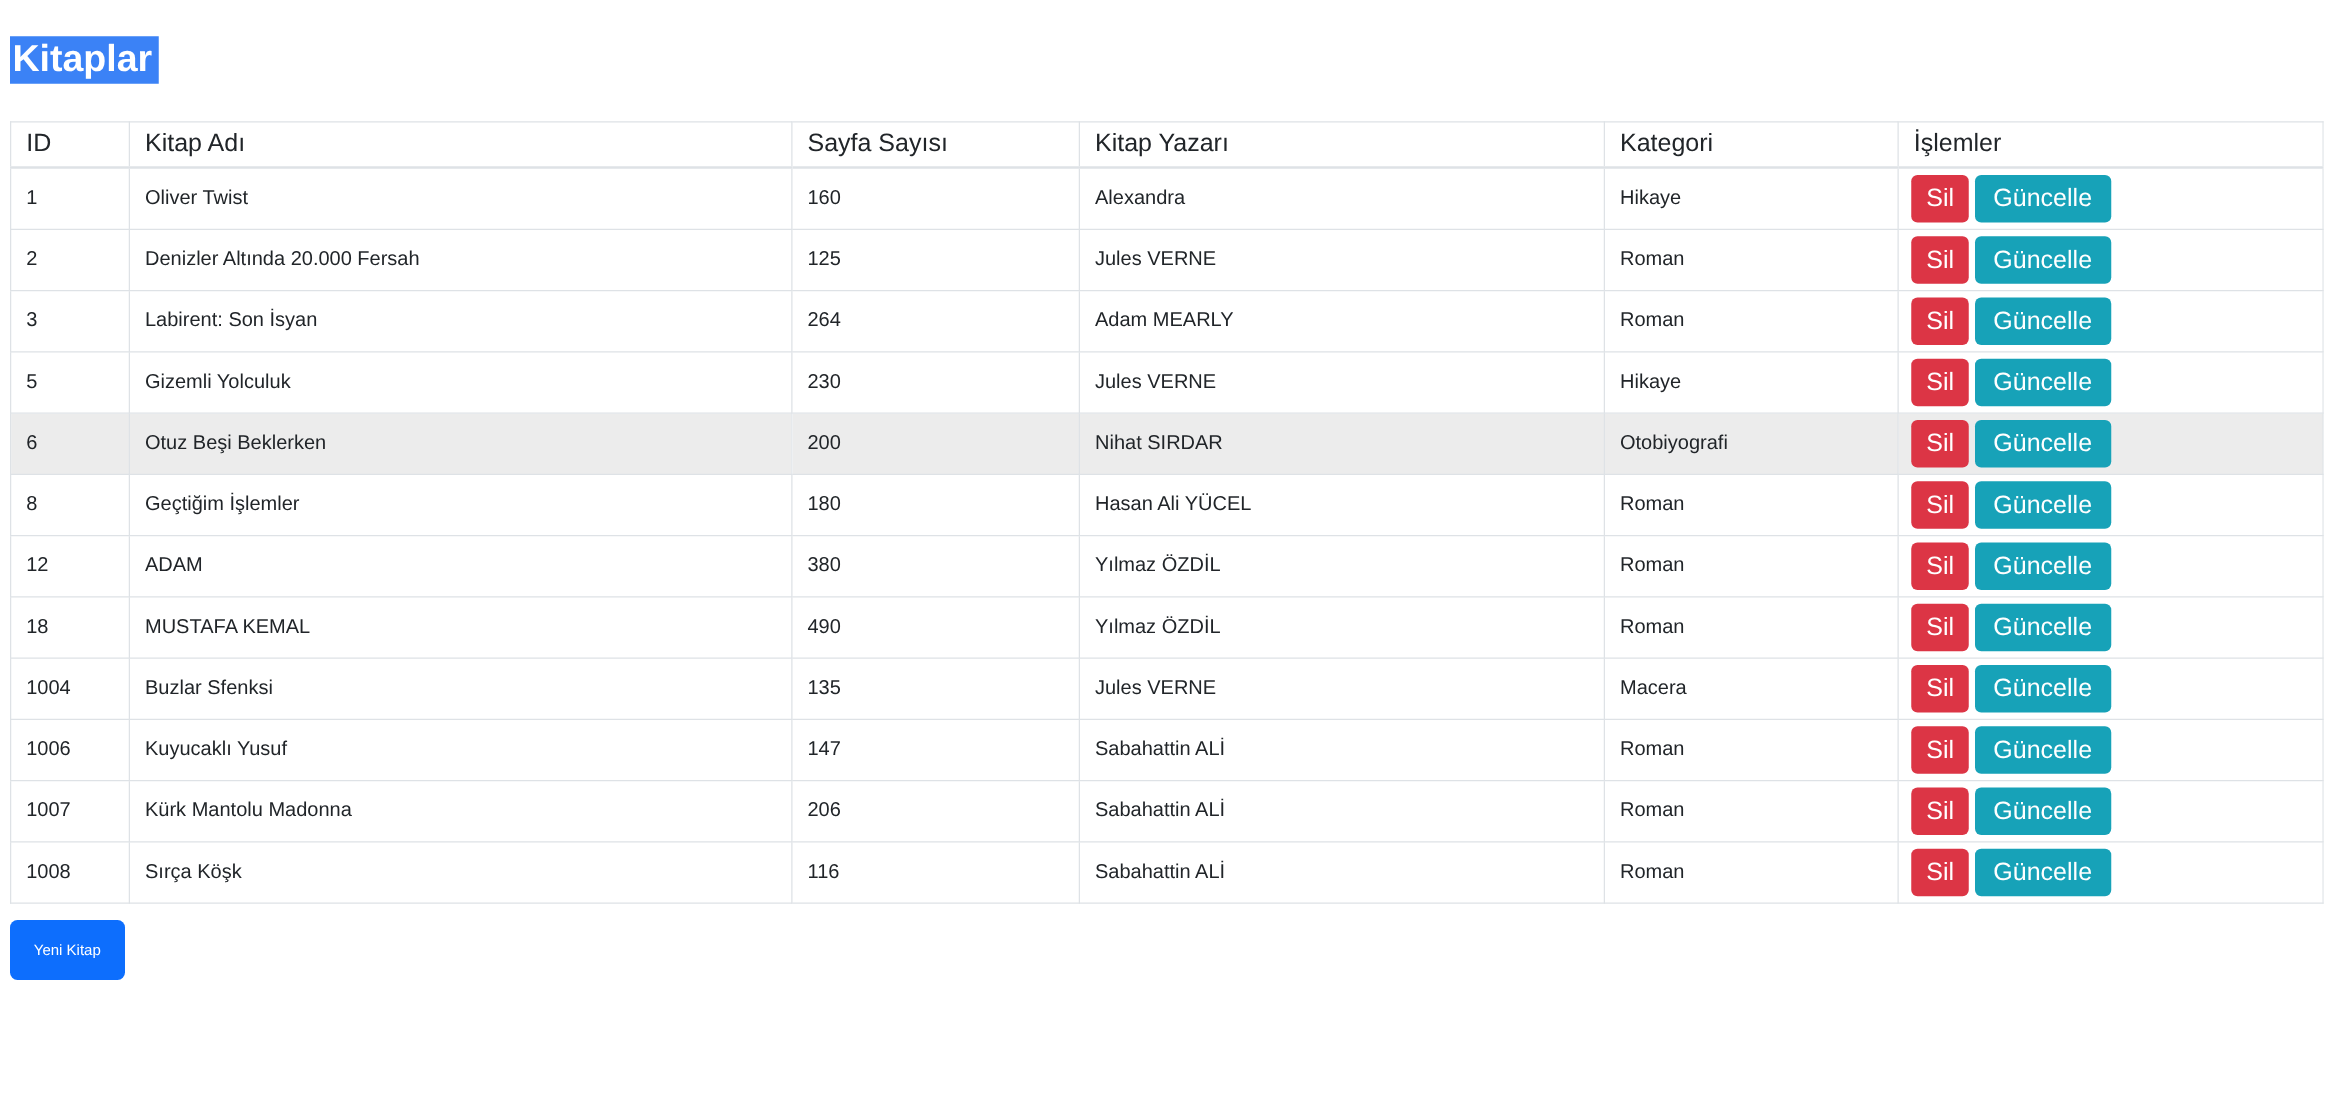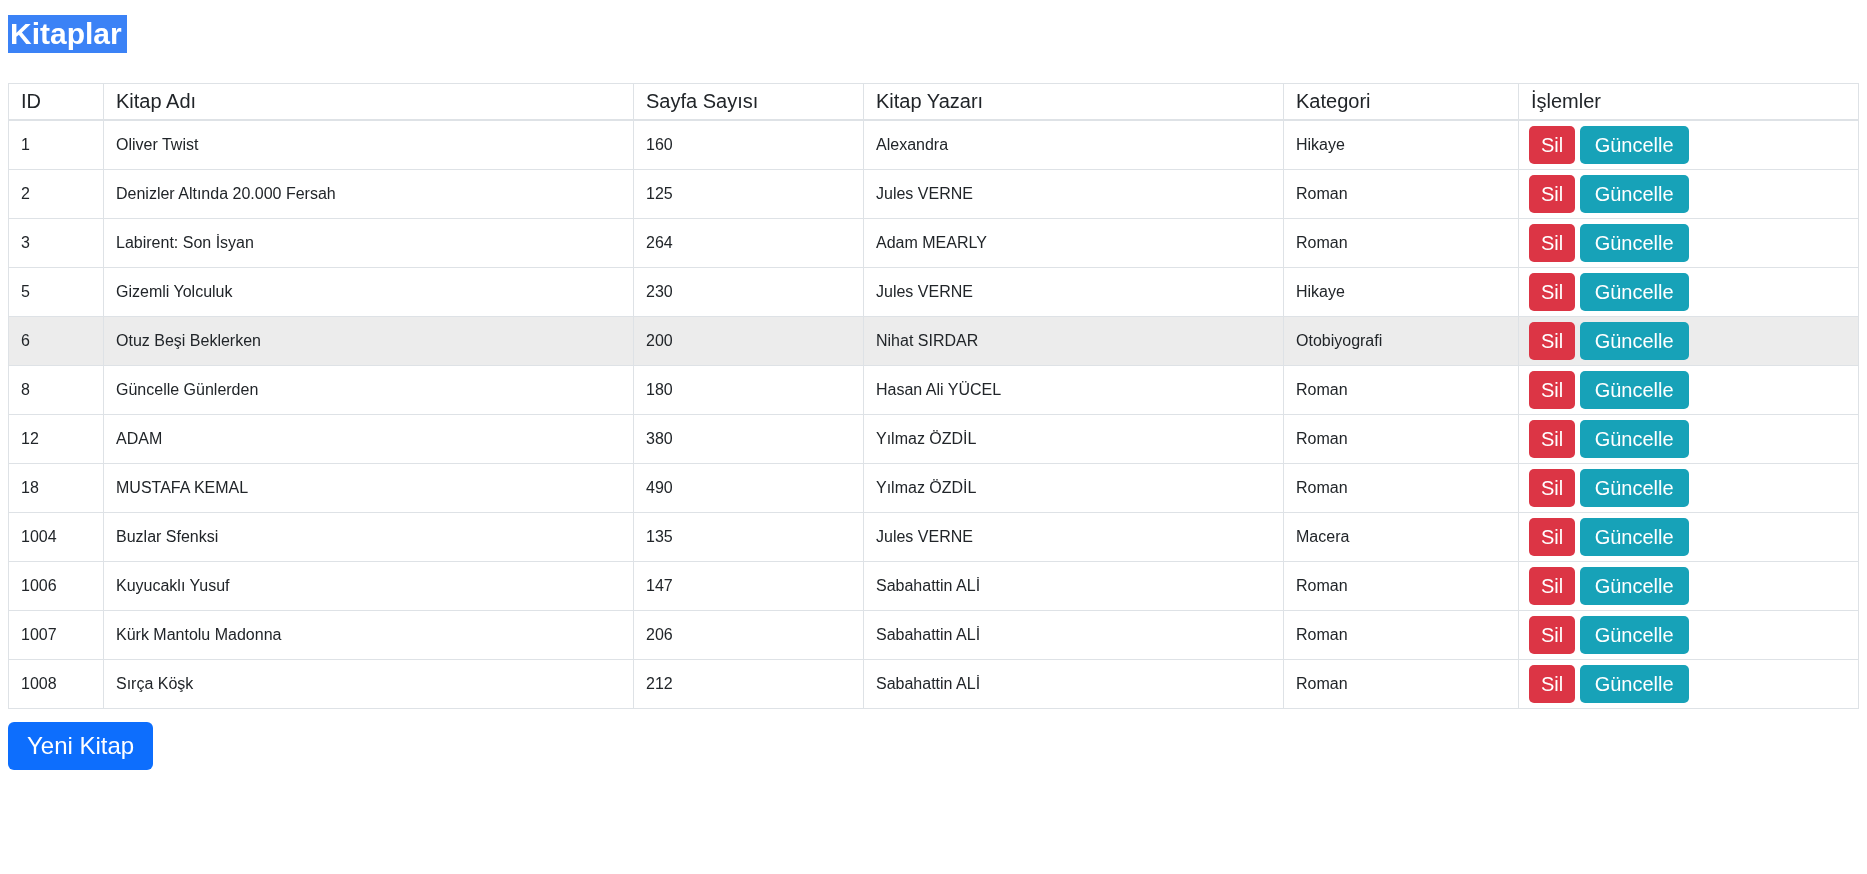--- a/index.html
+++ b/index.html
@@ -5,21 +5,21 @@
   * { box-sizing: border-box; }
   html, body { background: #fff; }
   body {
     margin: 8px;
     font-family: "Liberation Sans", sans-serif;
     font-size: 16px;
     color: var(--text, #212529);
   }
   .page-title {
     display: inline-block;
-    margin: 8px 0 0 0;
+    margin: 22px 0 0 0;
     font-size: 30px;
     font-weight: 700;
     line-height: 1.2;
   }
   .page-title .sel {
     background: var(--title-selection, #3b82f6);
     color: #fff;
     padding: 2px 5px 3px 2px;
   }
   table.books {
@@ -59,21 +59,21 @@
     padding: 7px 12px;
     cursor: pointer;
   }
   .btn-delete { background: var(--delete-button, #dc3545); }
   .btn-update { background: var(--update-button, #17a2b8); margin-left: 0; padding: 7px 15px; }
   .btn-new {
     display: inline-block;
     border: none;
     color: #fff;
     font-family: inherit;
-    font-size: 24px;
+    font-size: 12px;
     line-height: 28px;
     background: var(--new-book-button, #0d6efd);
     border-radius: 6px;
     padding: 10px 19px;
     margin-top: 13px;
     cursor: pointer;
   }
 </style>
 </head>
 <body>
@@ -152,21 +152,21 @@
     <td>200</td>
     <td>Nihat SIRDAR</td>
     <td>Otobiyografi</td>
     <td class="actions-cell">
       <button class="btn btn-delete">Sil</button>
       <button class="btn btn-update">Güncelle</button>
     </td>
   </tr>
       <tr>
     <td>8</td>
-    <td>Güncelle Günlerden</td>
+    <td>Geçtiğim İşlemler</td>
     <td>180</td>
     <td>Hasan Ali YÜCEL</td>
     <td>Roman</td>
     <td class="actions-cell">
       <button class="btn btn-delete">Sil</button>
       <button class="btn btn-update">Güncelle</button>
     </td>
   </tr>
       <tr>
     <td>12</td>
@@ -219,21 +219,21 @@
     <td>Sabahattin ALİ</td>
     <td>Roman</td>
     <td class="actions-cell">
       <button class="btn btn-delete">Sil</button>
       <button class="btn btn-update">Güncelle</button>
     </td>
   </tr>
       <tr>
     <td>1008</td>
     <td>Sırça Köşk</td>
-    <td>212</td>
+    <td>116</td>
     <td>Sabahattin ALİ</td>
     <td>Roman</td>
     <td class="actions-cell">
       <button class="btn btn-delete">Sil</button>
       <button class="btn btn-update">Güncelle</button>
     </td>
   </tr>
     </tbody>
 </table>
 

